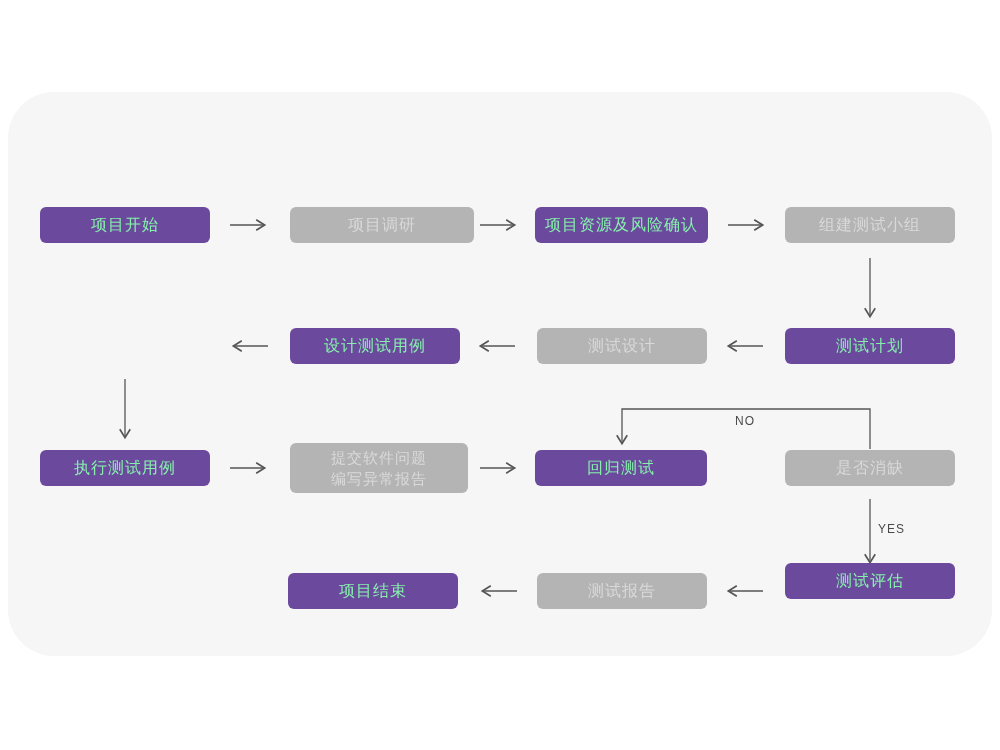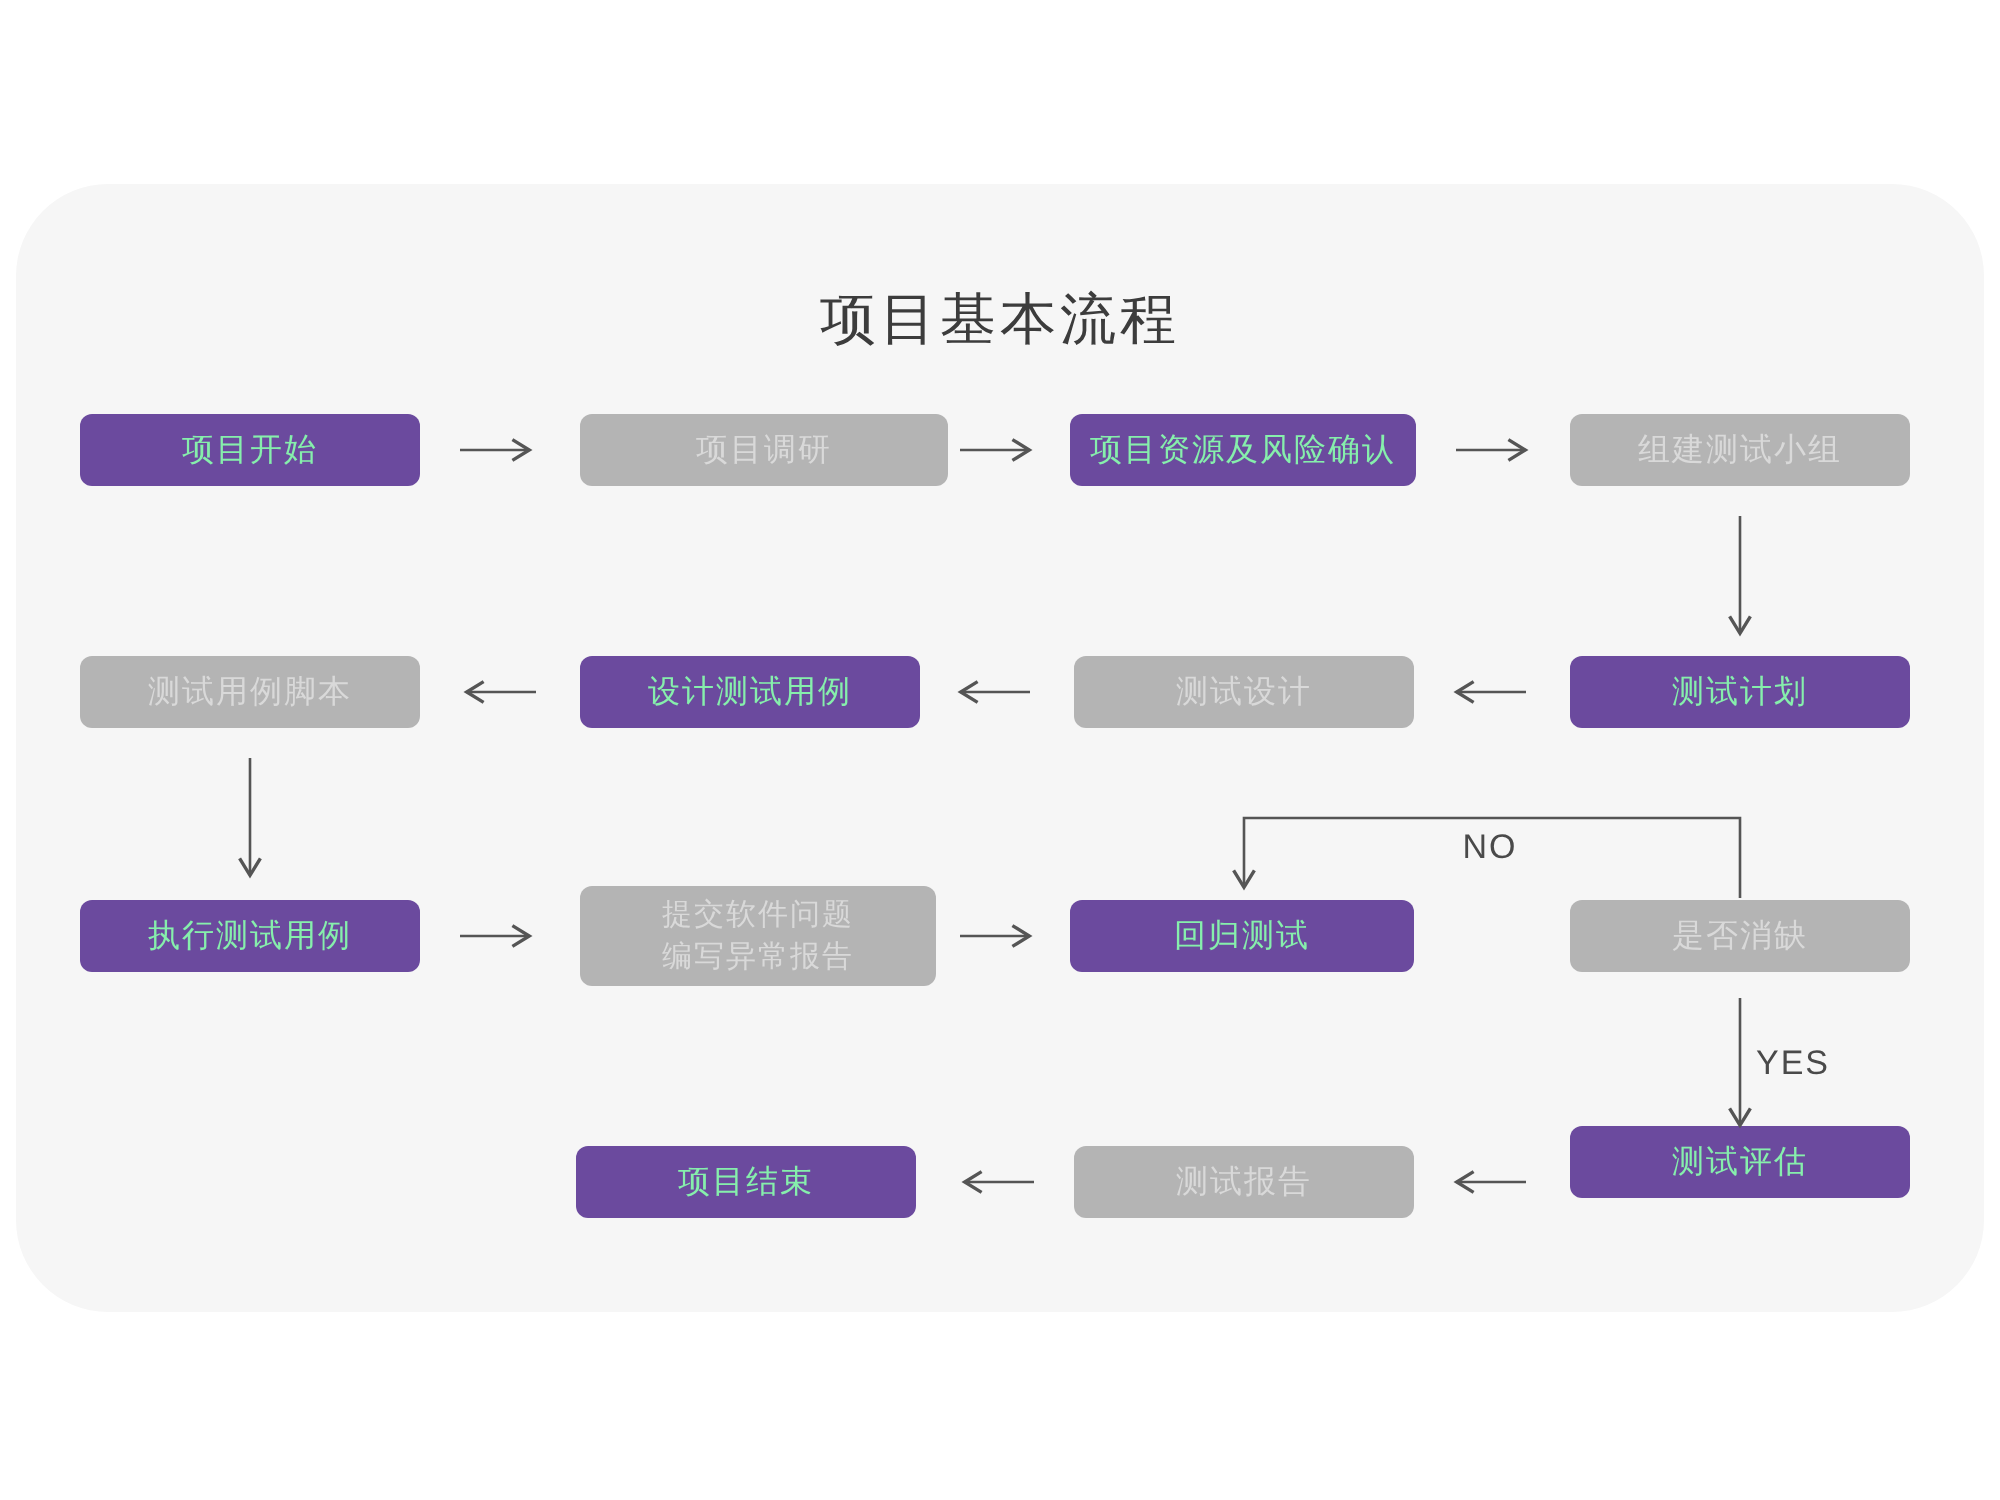--- a/index.html
+++ b/index.html
@@ -41,44 +41,42 @@
     font-size: 16px;
     letter-spacing: 1px;
     text-align: center;
   }
   .node.purple { background: #6b4a9e; color: #86efac; }
   .node.gray   { background: #b4b4b4; color: #d9d9d9; }
   .node.multiline { flex-direction: column; font-size: 15px; line-height: 21px; }
   .arrows { position: absolute; left: 0; top: 0; width: 1000px; height: 750px; }
   .branch-label {
     position: absolute;
-    font-size: 17px;
+    font-size: 12px;
     color: #4a4a4a;
     letter-spacing: 1px;
   }
   .label-no  { left: 700px; top: 414px; width: 90px; text-align: center; }
   .label-yes { left: 878px; top: 522px; }
 </style>
 </head>
 <body>
 
 <div class="stage">
   <div class="card"></div>
 
-  <div class="title">项目基本流程</div>
 
   <div class="node purple" style="left:40px;top:207px;width:170px;height:36px">项目开始</div>
   <div class="node gray" style="left:290px;top:207px;width:184px;height:36px">项目调研</div>
   <div class="node purple" style="left:535px;top:207px;width:173px;height:36px">项目资源及风险确认</div>
   <div class="node gray" style="left:785px;top:207px;width:170px;height:36px">组建测试小组</div>
 
   <div class="node purple" style="left:785px;top:328px;width:170px;height:36px">测试计划</div>
   <div class="node gray" style="left:537px;top:328px;width:170px;height:36px">测试设计</div>
   <div class="node purple" style="left:290px;top:328px;width:170px;height:36px">设计测试用例</div>
-  <div class="node gray" style="left:40px;top:328px;width:170px;height:36px">测试用例脚本</div>
 
   <div class="node purple" style="left:40px;top:450px;width:170px;height:36px">执行测试用例</div>
   <div class="node gray multiline" style="left:290px;top:443px;width:178px;height:50px">
     <span>提交软件问题</span>
     <span>编写异常报告</span>
   </div>
   <div class="node purple" style="left:535px;top:450px;width:172px;height:36px">回归测试</div>
   <div class="node gray" style="left:785px;top:450px;width:170px;height:36px">是否消缺</div>
 
   <div class="node purple" style="left:785px;top:563px;width:170px;height:36px">测试评估</div>

